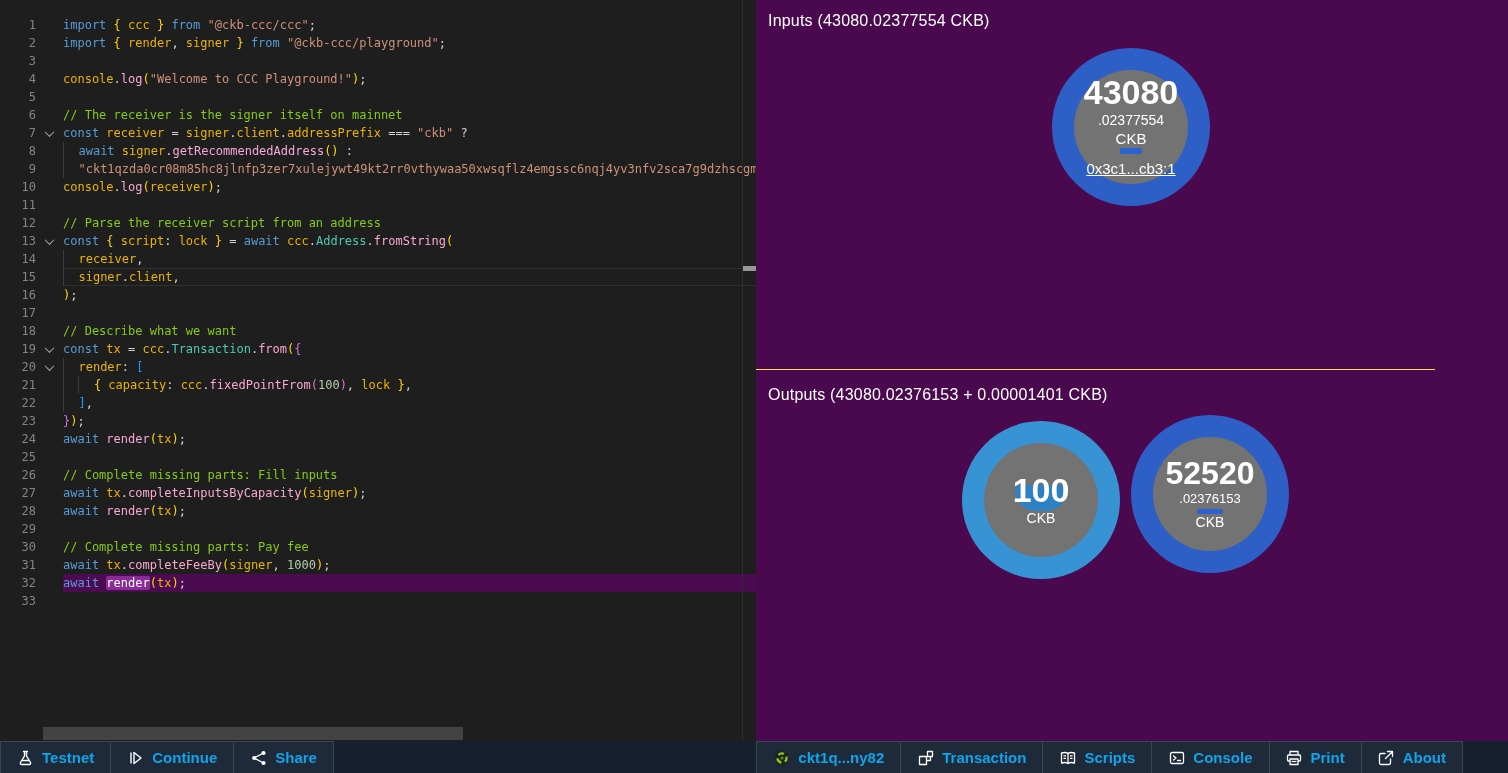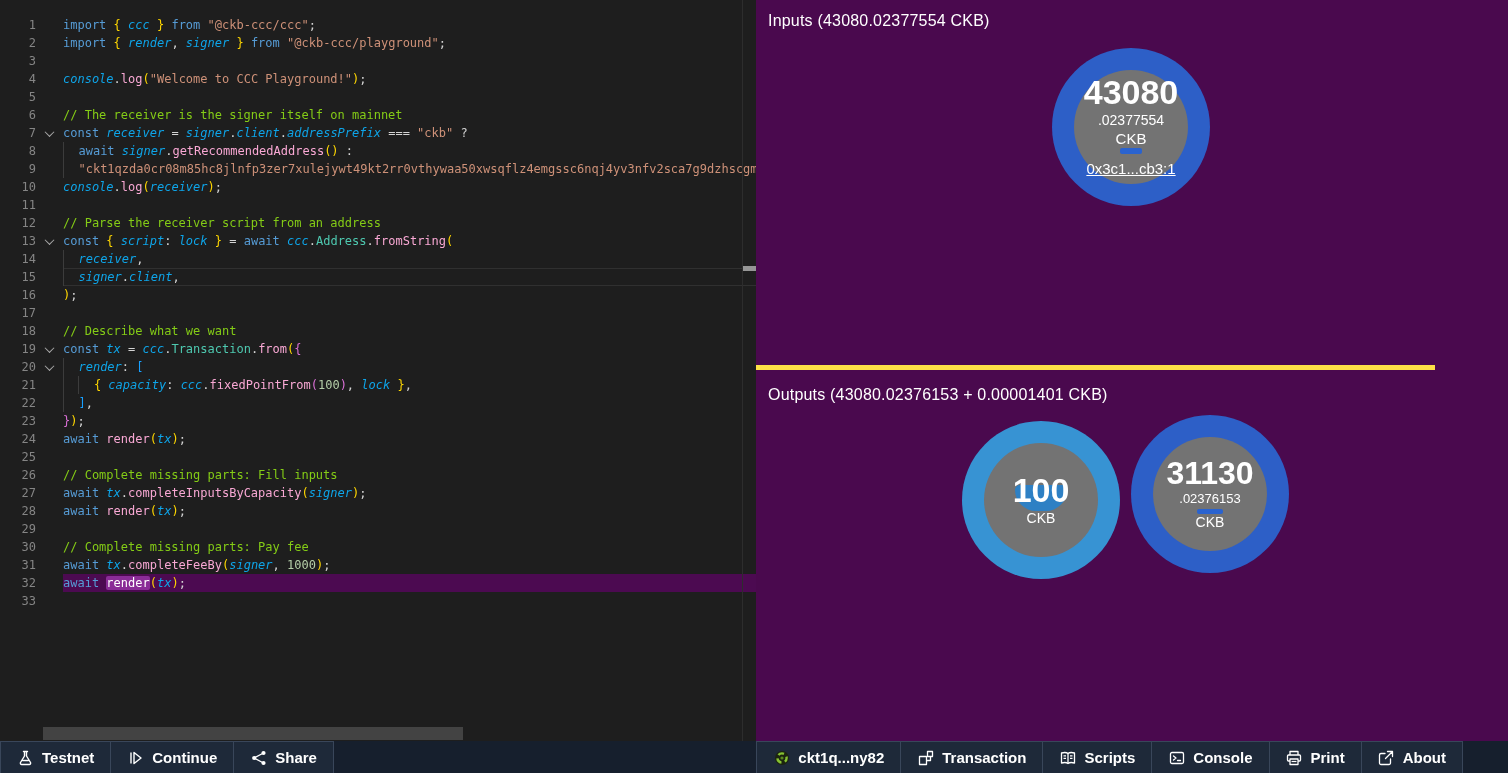--- a/index.html
+++ b/index.html
@@ -13,50 +13,50 @@
   
   .editor { position:absolute; left:0; top:0; width:756px; height:741px; overflow:hidden; background:#1e1e1e; }
   .lines { padding-top:16px; font-family:"DejaVu Sans Mono", monospace; font-size:12px; line-height:18px; }
   .line { display:flex; height:18px; }
   .ln { width:36px; text-align:right; color:#858585; flex:none; user-select:none; }
   .foldcol { width:27px; flex:none; display:flex; align-items:center; justify-content:center; }
   .chev { display:inline-block; width:7px; height:7px; border-right:1.5px solid #a9a9a9; border-bottom:1.5px solid #a9a9a9; transform:rotate(45deg) translate(-1px,-1px); }
   .content { flex:1; white-space:pre; color:#d4d4d4; position:relative; }
   .line.current .content { box-shadow: inset 0 1px 0 #303030, inset 0 -1px 0 #303030; }
   .line.executed .content { background:#4c0a51; }
-  .tk-kw { color:#569cd6; } .tk-v { color:#0ea5e9;font-style:italic; } .tk-f { color:#f9a8d4; }
+  .tk-kw { color:#569cd6; } .tk-v { color:#eab308; } .tk-f { color:#f9a8d4; }
   .tk-t { color:#4ec9b0; } .tk-s { color:#ce9178; } .tk-c { color:#84cc16; }
   .tk-n { color:#b5cea8; } .tk-fg { color:#d4d4d4; }
   .tk-b1 { color:#ffd700; } .tk-b2 { color:#da70d6; } .tk-b3 { color:#179fff; }
   .tk-hlw { color:#ffffff; background:#8a2c97; border-radius:2px; }
   .tk-ig { display:inline-block; width:0; height:18px; border-left:1px solid #3c3c3c; vertical-align:top; }
   .overview-line { position:absolute; left:742px; top:0; width:1px; height:741px; background:#2d2d2d; }
   .overview-mark { position:absolute; left:743px; top:266px; width:13px; height:5px; background:#969696; }
   .hscrollbar { position:absolute; left:43px; top:727px; width:420px; height:13px; background:#434343; }
 
   
   .right-panel { position:absolute; left:756px; top:0; width:752px; height:741px; background:#4a094e; color:#fff; }
-  .section-inputs { position:absolute; left:0; top:0; width:679px; height:370px; border-bottom:5px solid #fde047; }
+  .section-inputs { position:absolute; left:0; top:0; width:679px; height:370px; border-bottom:1px solid #fde047; }
   .section-outputs { position:absolute; left:0; top:371px; width:836px; height:370px; }
   .panel-title { position:absolute; left:12px; top:12px; font-size:16px; color:#fff; letter-spacing:.2px; }
   .cell { position:absolute; width:158px; height:158px; border-radius:50%; display:flex; align-items:center; justify-content:center; }
   .cell-inner { position:relative; width:114px; height:114px; border-radius:50%; background:#737373; display:flex; flex-direction:column; align-items:center; justify-content:center; text-align:center; }
   .amt { font-size:34px; font-weight:bold; line-height:1.05; position:relative; z-index:2; }
   .amt-sm { font-size:32px; }
   .dec { font-size:14px; line-height:1.3; position:relative; z-index:2; }
   .unit { font-size:14px; line-height:1.3; position:relative; z-index:2; }
   .outpoint { font-size:15px; line-height:1.4; color:#fff; text-decoration:underline; position:relative; z-index:2; margin-top:8px; }
   .ring-blue { background:#2d5fc7; }
   .ring-sky { background:#3793d3; }
   .blob-fill { position:absolute; left:50%; transform:translateX(-50%); top:42px; width:52px; height:26px; background:#2e80c4; border-radius:6px 6px 26px 26px; z-index:1; }
   .bar-sm { width:26px; height:5px; background:#2a63cf; border-radius:2px; margin:1px 0 -1px 0; position:relative; z-index:1; }
   .bar-xs { width:22px; height:6px; background:#2a63cf; border-radius:2px; margin:0 0 -4px 0; position:relative; z-index:1; }
 
   
-  .bottom-bar { position:absolute; left:0; top:741px; width:1508px; height:32px; background:#161f2d; display:flex; align-items:stretch; color:#ffffff; }
+  .bottom-bar { position:absolute; left:0; top:741px; width:1508px; height:32px; background:#161f2d; display:flex; align-items:stretch; color:#0ea5e9; }
   .bb-btn { display:flex; align-items:center; gap:8px; padding:0 16px; background:#1e2939; border:1px solid #39465a; border-bottom:none; margin-left:-1px; font-size:15px; font-weight:bold; white-space:nowrap; cursor:pointer; }
   .bb-btn:first-child { margin-left:0; }
   .bb-spacer { flex:1; }
   .bb-end { width:45px; }
   .bb-icon { display:flex; align-items:center; justify-content:center; width:17px; height:17px; flex:none; }
   .bb-icon svg { display:block; }
 </style>
 </head>
 <body>
 
@@ -264,21 +264,21 @@
       <div class="cell ring-sky" style="left:206px; top:50px;">
         <div class="cell-inner">
           <div class="blob-fill"></div>
           <div class="amt">100</div>
           <div class="unit">CKB</div>
         </div>
       </div>
 
       <div class="cell ring-blue" style="left:375px; top:44px;">
         <div class="cell-inner">
-          <div class="amt amt-sm">31130</div>
+          <div class="amt amt-sm">52520</div>
           <div class="dec" style="font-size:13px">.02376153</div>
           <div class="bar-sm"></div>
           <div class="unit">CKB</div>
         </div>
       </div>
     </div>
   </div>
 
   <div class="bottom-bar">
 

